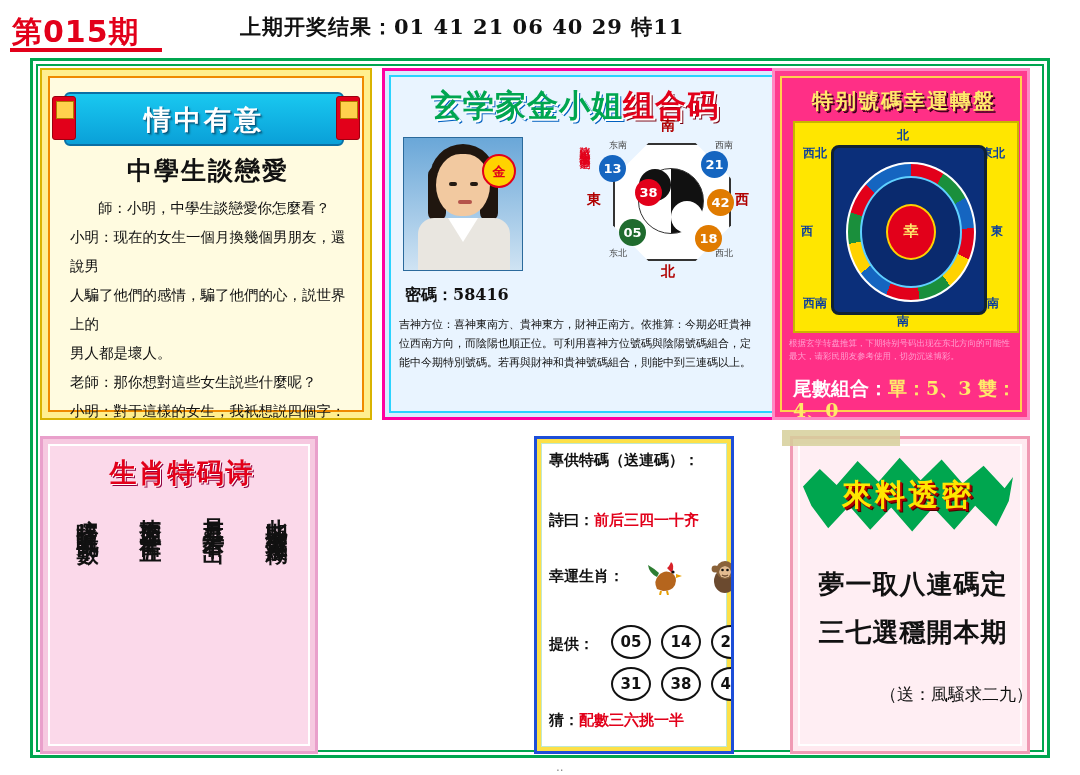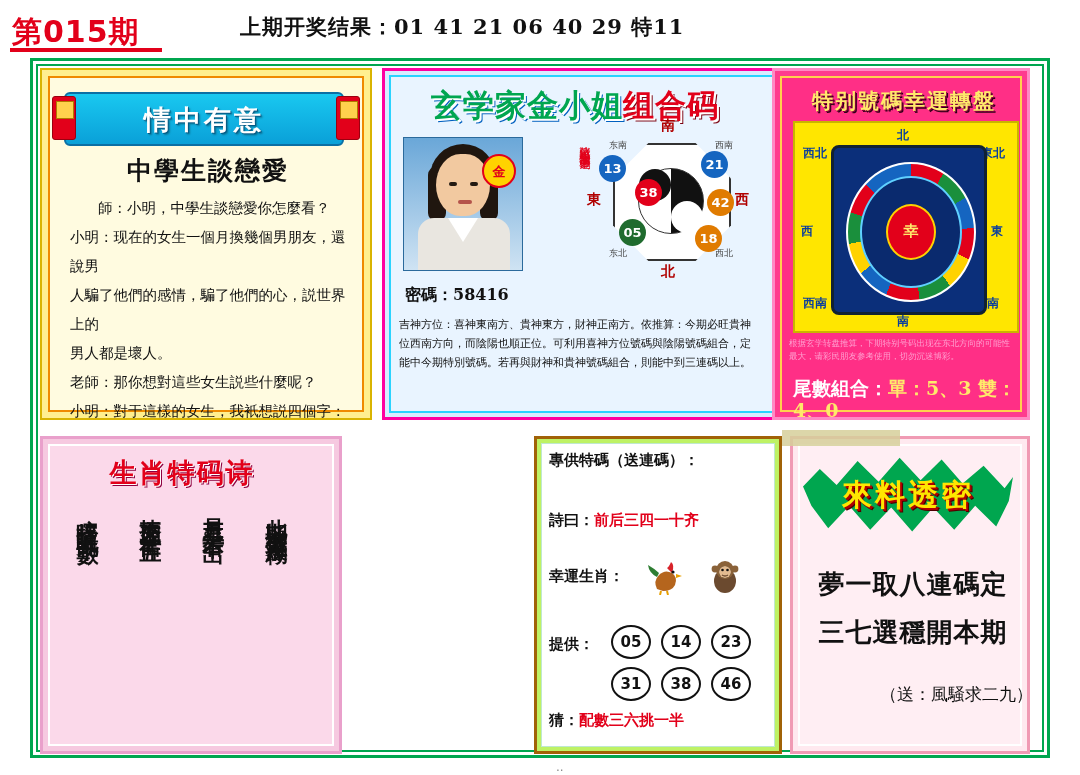--- a/index.html
+++ b/index.html
@@ -183,21 +183,21 @@
   .p3-note{
     position:absolute;left:14px;top:266px;width:224px;
     font-size:8.5px;line-height:13px;color:#ff9fd0;
     font-family:"DejaVu Serif","Liberation Serif",serif;
   }
   .p3-res{position:absolute;left:18px;top:306px;width:226px;font-size:19px;line-height:22px;color:#fff;font-weight:bold;font-family:"DejaVu Serif","Liberation Serif",serif;}
   .p3-res .lab{color:#ffffff;}
   .p3-res .val{color:#ffe96b;}
 
   
-  .p4{left:40px;top:436px;width:302px;height:318px;background:#f6c9e0;border:3px solid #e9a0cb;}
+  .p4{left:40px;top:436px;width:278px;height:318px;background:#f6c9e0;border:3px solid #e9a0cb;}
   .p4-inner{position:absolute;left:5px;top:5px;right:5px;bottom:5px;border:2px solid #ffffff;background:#fbd9ea;}
   .p4-title{
     position:absolute;left:0;top:16px;width:278px;text-align:center;
     font-size:27px;font-weight:bold;letter-spacing:2px;color:#e2001a;
     text-shadow:1px 1px 0 #fff,2px 2px 0 #8d0040;
     font-family:"DejaVu Serif","Liberation Serif",serif;
   }
   .p4-poem{position:absolute;left:14px;top:62px;width:252px;height:240px;display:flex;flex-direction:row-reverse;justify-content:space-around;}
   .p4-col{
     writing-mode:vertical-rl;text-orientation:upright;
@@ -219,21 +219,21 @@
   .p5-star span{position:absolute;left:0;top:20px;width:56px;text-align:center;font-size:14px;font-weight:bold;color:#e2001a;}
   .p5-text{position:absolute;left:22px;top:196px;width:160px;
     font-size:14px;line-height:22px;color:#e2001a;font-weight:bold;text-align:center;
     text-shadow:1px 1px 0 #fff;
     font-family:"DejaVu Serif","Liberation Serif",serif;}
   .p5-text .l2{color:#1a6fd0;}
   .p5-text .l3{color:#0e8f3c;}
   .p5-text .l4{color:#c800a0;}
 
   
-  .p6{left:534px;top:436px;width:248px;height:318px;background:#bef264;border:3px solid #a16207;}
+  .p6{left:534px;top:436px;width:200px;height:318px;background:#fde047;border:3px solid #1d4ed8;}
   .p6-inner{position:absolute;left:4px;top:4px;right:4px;bottom:4px;border:1px solid #bfe8d0;background:#ffffff;}
   .p6-h{position:absolute;left:12px;top:12px;width:226px;font-size:15px;font-weight:bold;color:#111;font-family:"DejaVu Serif","Liberation Serif",serif;}
   .p6-row{position:absolute;left:12px;font-size:15px;font-weight:bold;color:#111;font-family:"DejaVu Serif","Liberation Serif",serif;}
   .p6-row .red{color:#e2001a;font-family:Liberation Mono, monospace;}
   .r-poem{top:72px;}
   .r-zodiac{top:128px;}
   .r-offer{top:196px;}
   .r-guess{top:272px;}
   .z-rooster{position:absolute;left:108px;top:116px;width:40px;height:40px;}
   .z-monkey{position:absolute;left:170px;top:118px;width:36px;height:38px;}

